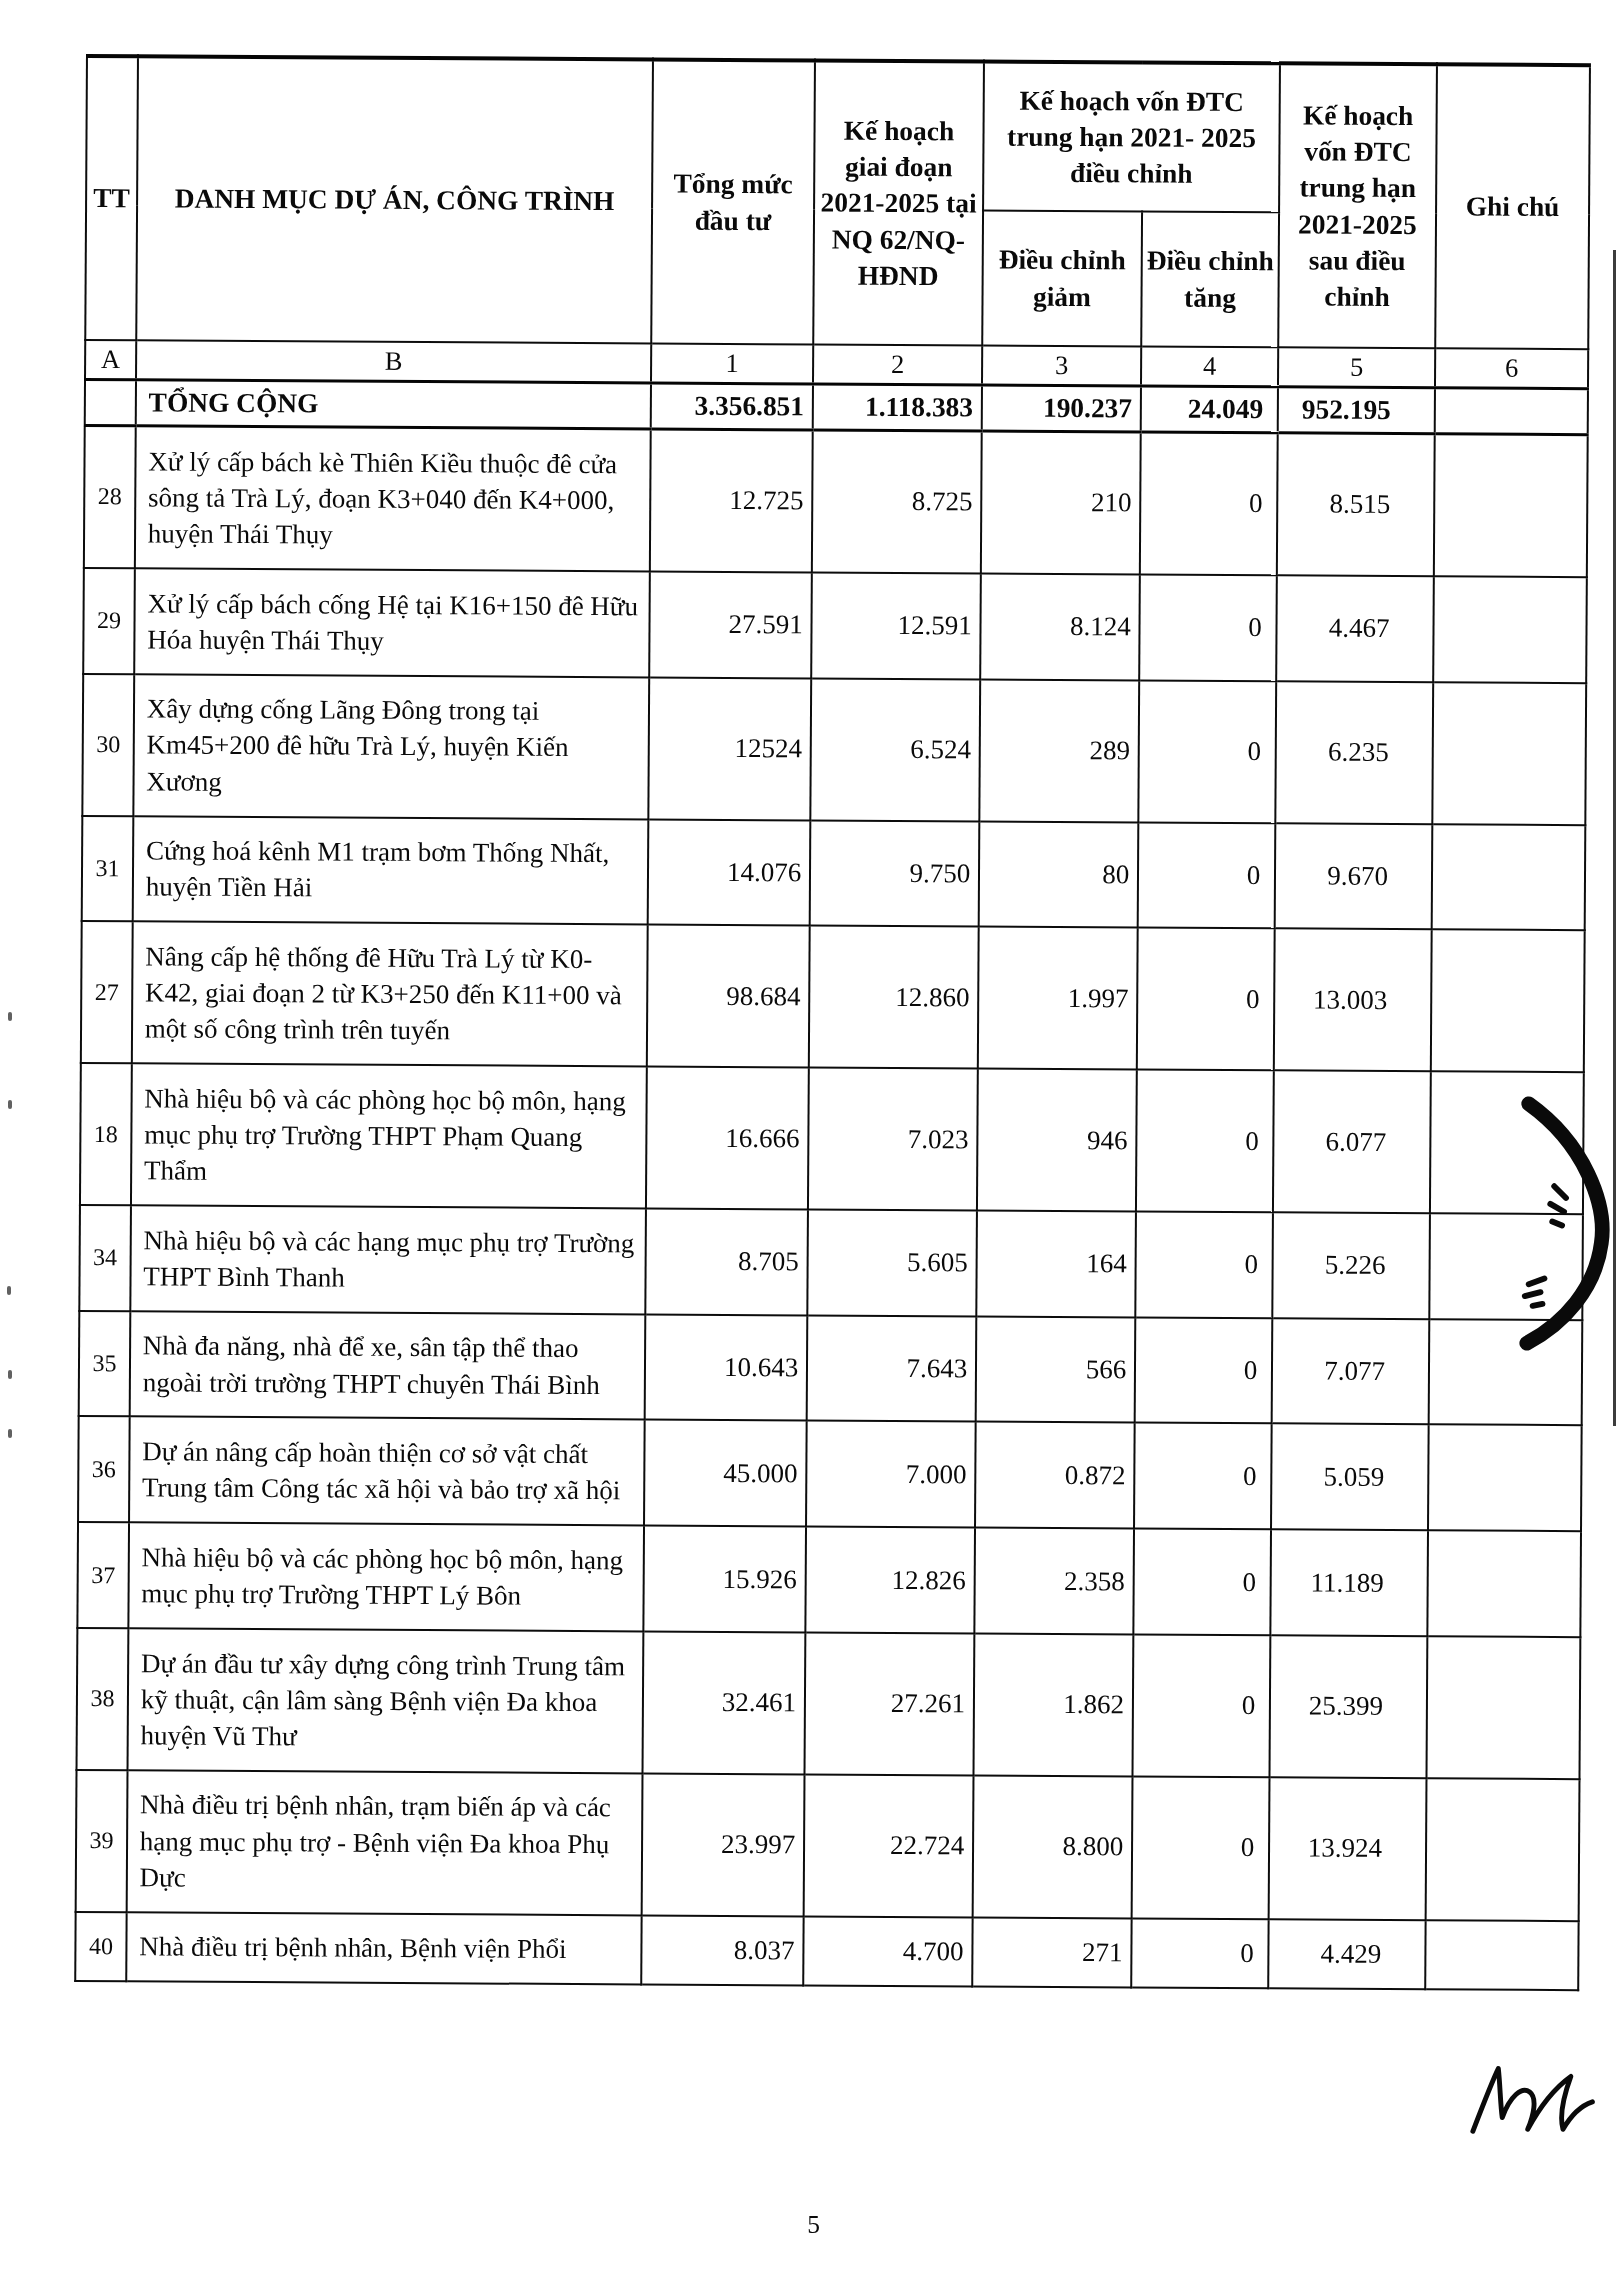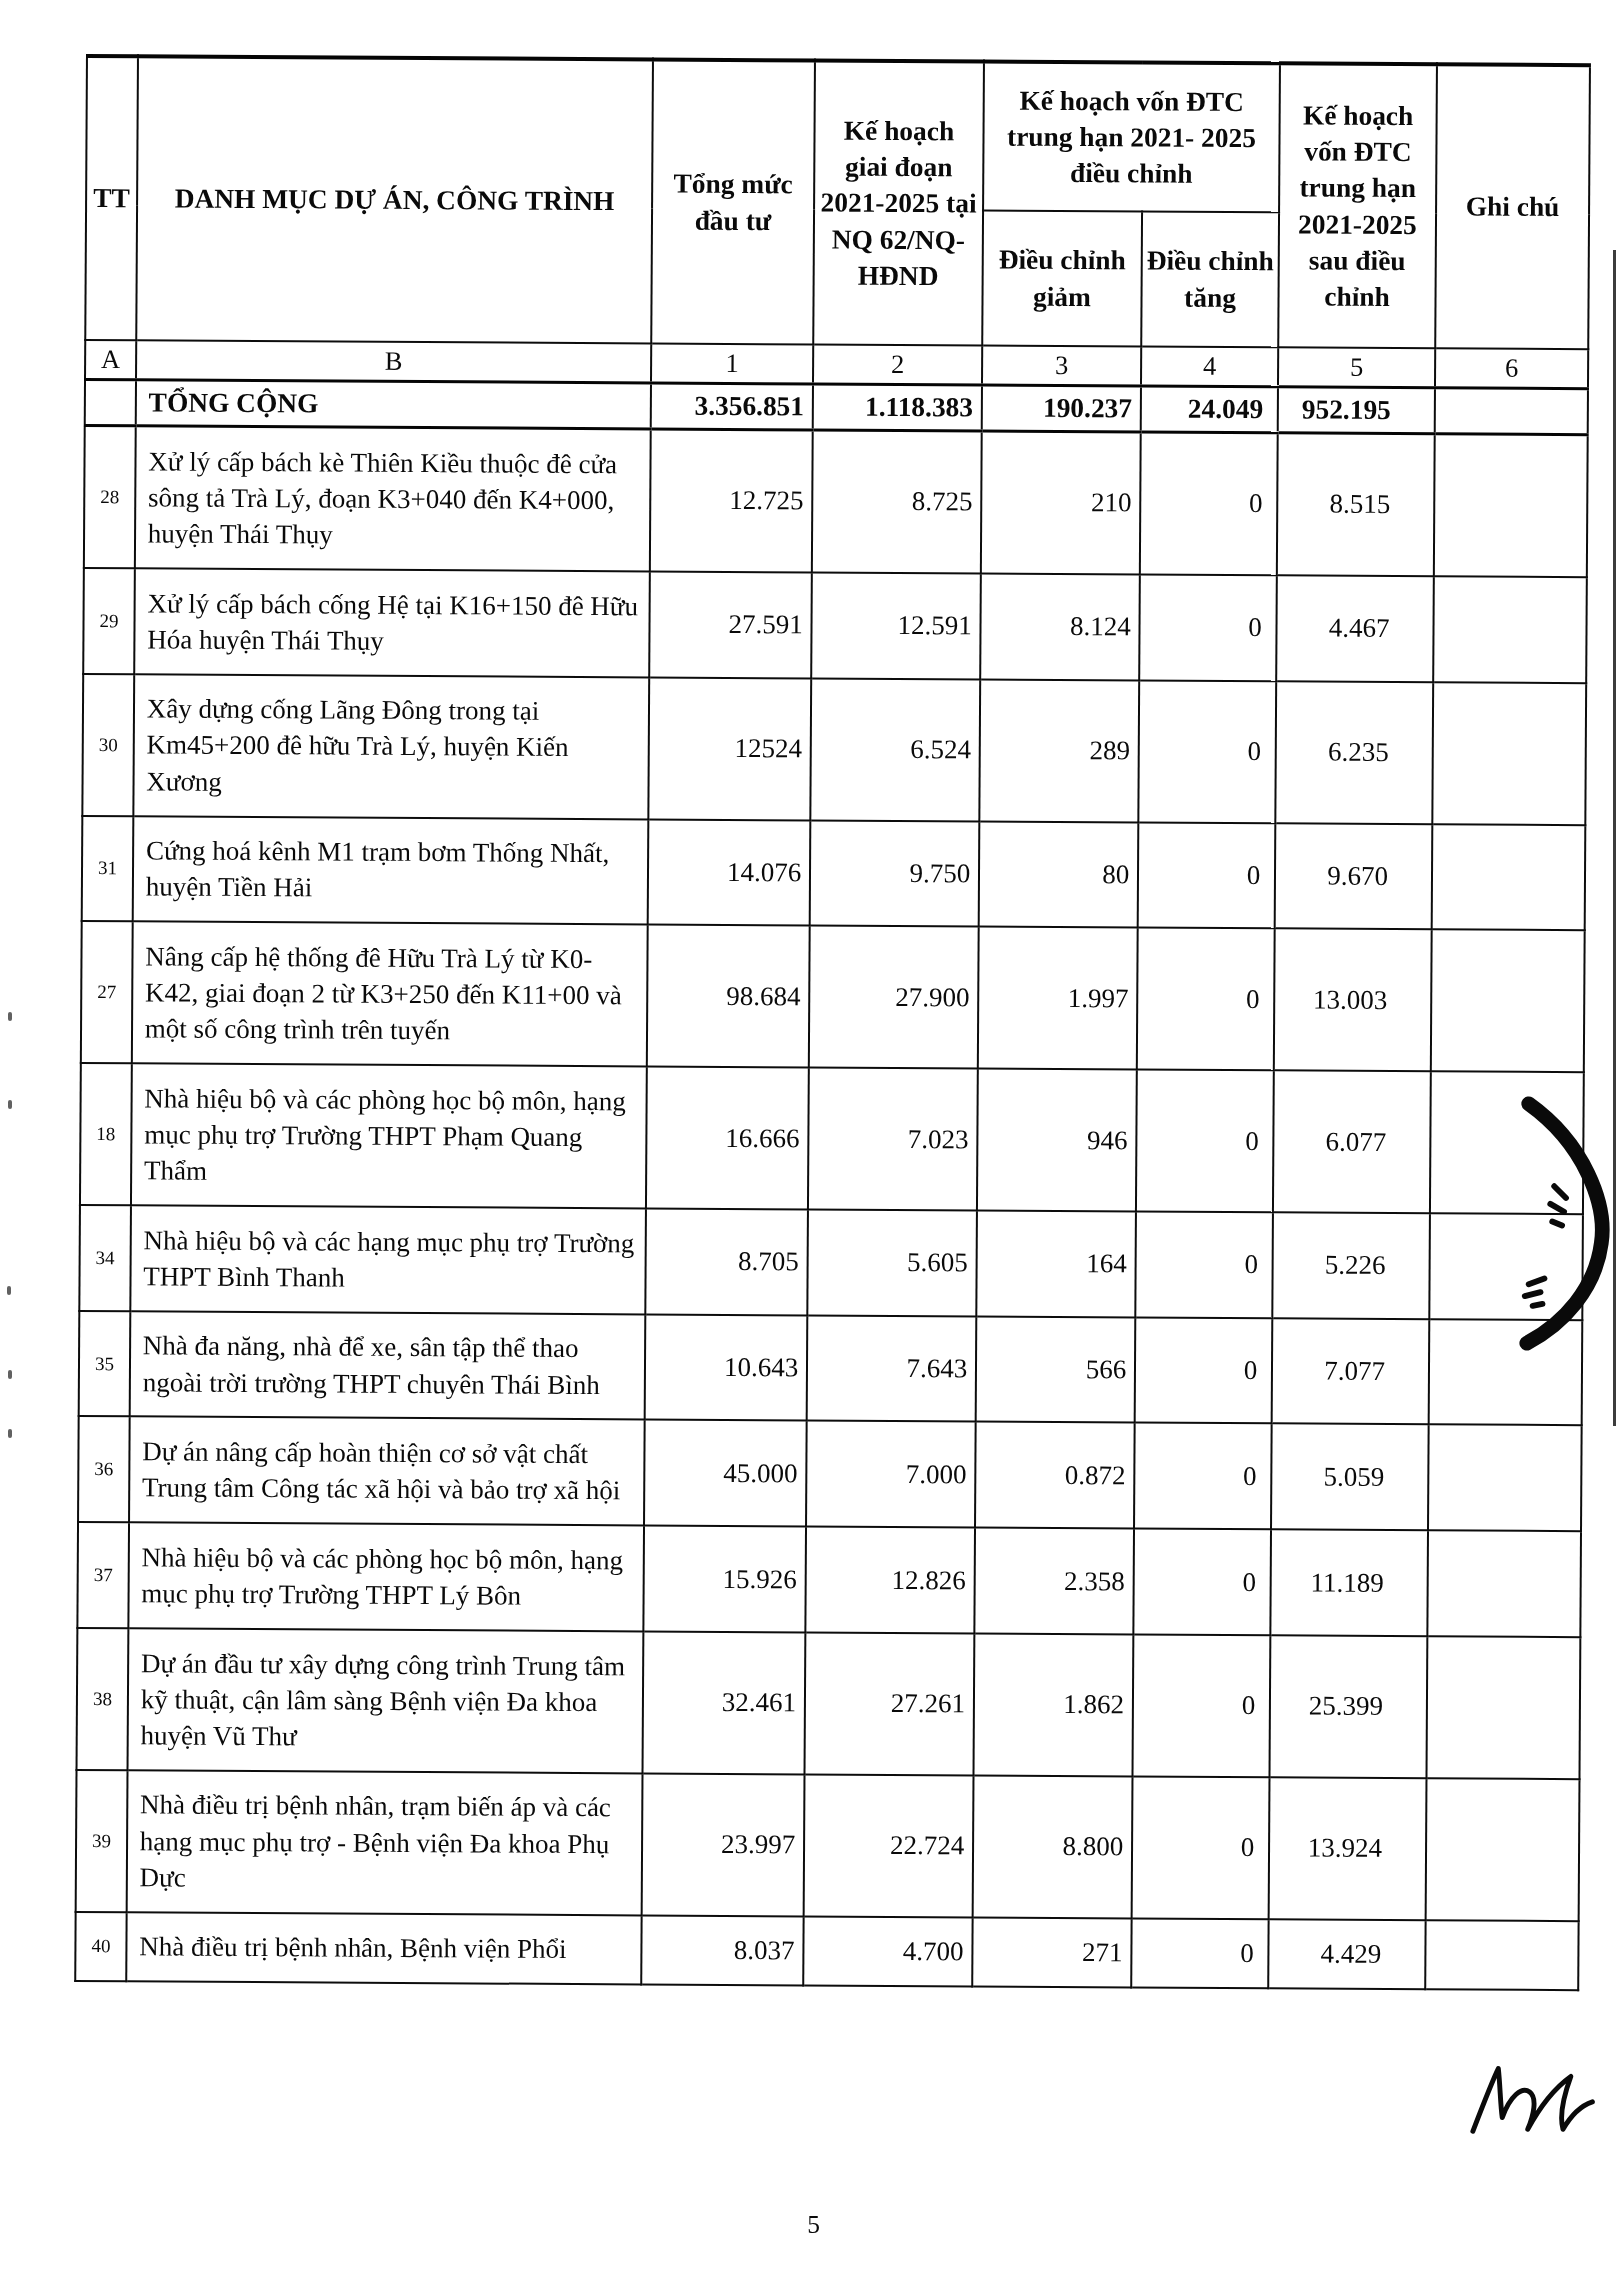--- a/index.html
+++ b/index.html
@@ -46,21 +46,21 @@
   }
   .total-row td{
     font-weight:bold;
     font-size:27.4px;
     height:39px;
     border-bottom:3.9px solid #050505;
   }
   .total-row .lbl{ text-align:left; padding-left:11.8px; }
   tbody .tt{
     text-align:center;
-    font-size:19px;
+    font-size:24px;
     padding:0;
   }
   tbody .name{
     text-align:left;
     font-size:27px;
     line-height:1.34;
     padding:15.7px 7.8px 15.7px 11.8px;
   }
   .num{
     text-align:right;
@@ -174,21 +174,21 @@
       <td class="num">9.750</td>
       <td class="num">80</td>
       <td class="num c4">0</td>
       <td class="num c5">9.670</td>
       <td></td>
     </tr>
           <tr>
       <td class="tt">27</td>
       <td class="name">Nâng cấp hệ thống đê Hữu Trà Lý từ K0-K42, giai đoạn 2 từ K3+250 đến K11+00 và một số công trình trên tuyến</td>
       <td class="num">98.684</td>
-      <td class="num">27.900</td>
+      <td class="num">12.860</td>
       <td class="num">1.997</td>
       <td class="num c4">0</td>
       <td class="num c5">13.003</td>
       <td></td>
     </tr>
           <tr>
       <td class="tt">18</td>
       <td class="name">Nhà hiệu bộ và các phòng học bộ môn, hạng mục phụ trợ Trường THPT Phạm Quang Thẩm</td>
       <td class="num">16.666</td>
       <td class="num">7.023</td>

